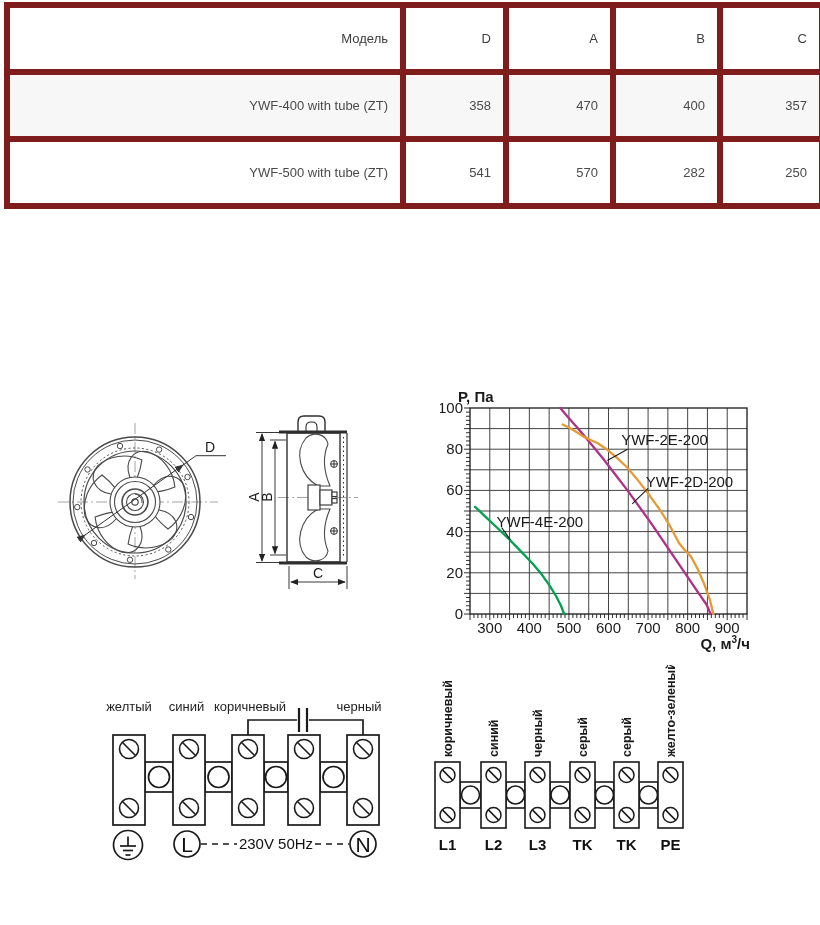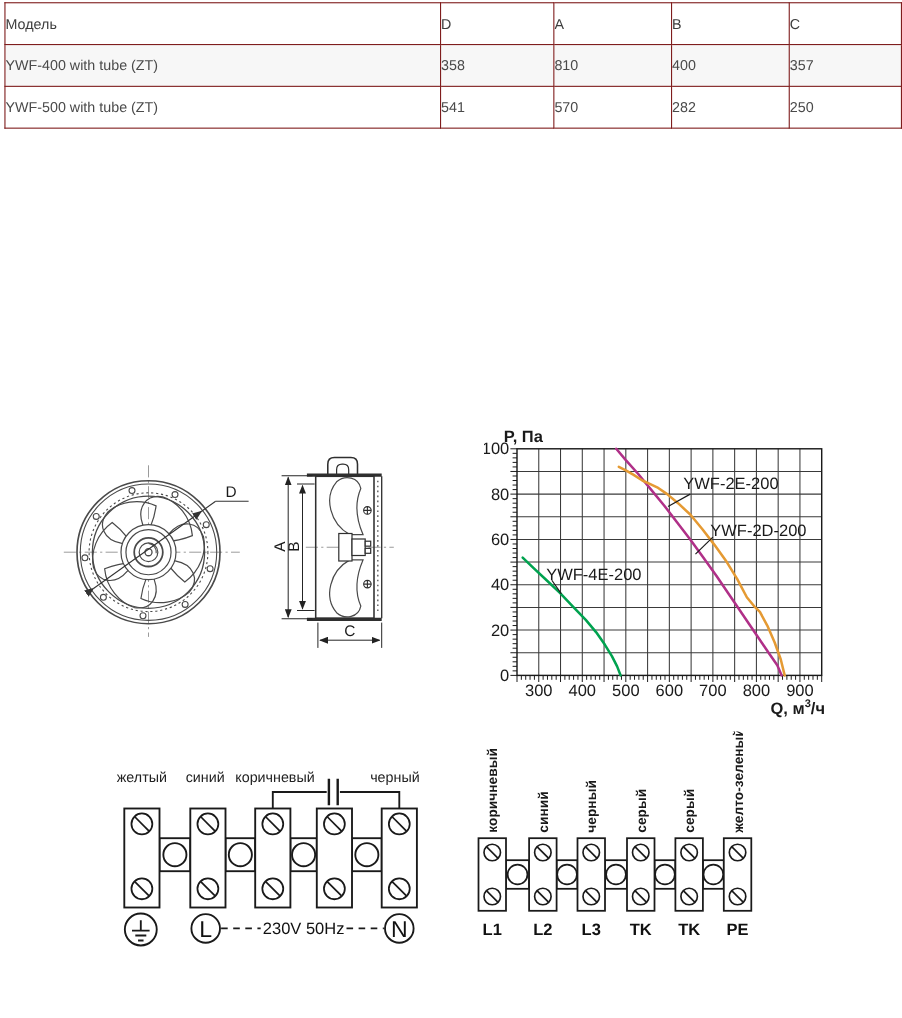--- a/index.html
+++ b/index.html
@@ -6,22 +6,22 @@
   body {
     width:820px; height:925px; position:relative; background:#fff;
     font-family:"Liberation Sans", sans-serif; overflow:hidden;
   }
   
   .spec-table {
     position:absolute; left:4px; top:2px; width:815px;
     border-collapse:collapse; table-layout:fixed;
   }
   .spec-table th, .spec-table td {
-    border:1px solid #7f1d1d; font-size:13px; color:#4a4a4a;
-    text-align:left; font-weight:400; height:37px; padding:0;
+    border:6px solid #7f1d1d; font-size:13px; color:#4a4a4a;
+    text-align:right; font-weight:400; height:37px; padding:12px;
     overflow:hidden; white-space:nowrap;
   }
   .spec-table thead th { color:#3d3d3d; }
   .spec-table tbody tr:nth-child(odd) { background:#f7f7f7; }
   
   .abs { position:absolute; }
   svg text { font-family:"Liberation Sans", sans-serif; }
   .dim-label { font-size:14px; fill:#1a1a1a; }
   .wire-label { font-size:13px; fill:#222; }
   .wire-label-rot { font-size:12.5px; font-weight:700; fill:#1a1a1a; }
@@ -46,21 +46,21 @@
         <th>D</th>
         <th>A</th>
         <th>B</th>
         <th>C</th>
       </tr>
   </thead>
   <tbody id="spec-body">
       <tr>
         <td>YWF-400 with tube (ZT)</td>
         <td>358</td>
-        <td>810</td>
+        <td>470</td>
         <td>400</td>
         <td>357</td>
       </tr>
       <tr>
         <td>YWF-500 with tube (ZT)</td>
         <td>541</td>
         <td>570</td>
         <td>282</td>
         <td>250</td>
       </tr>

